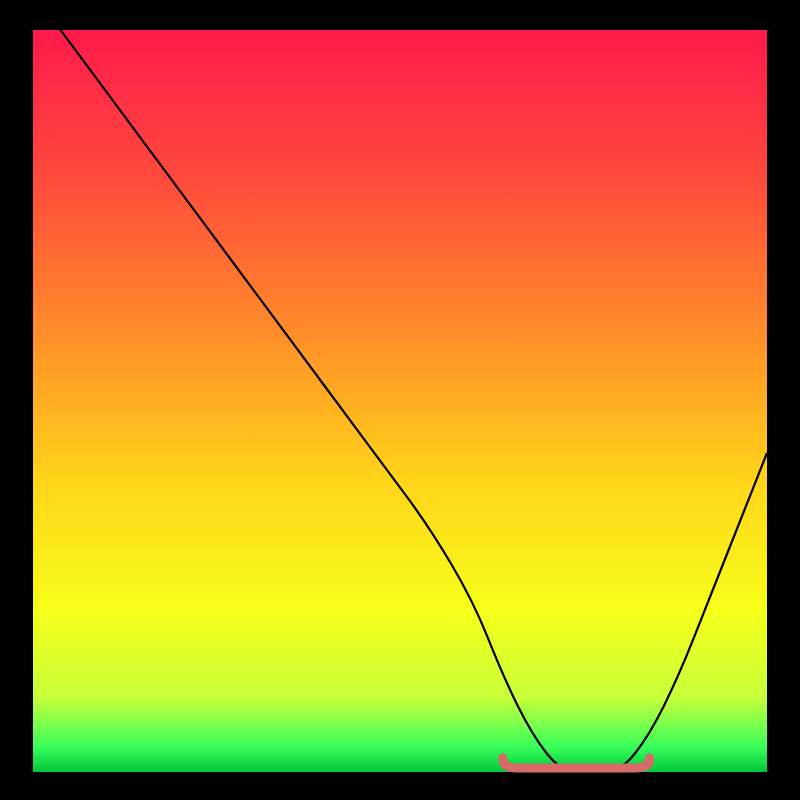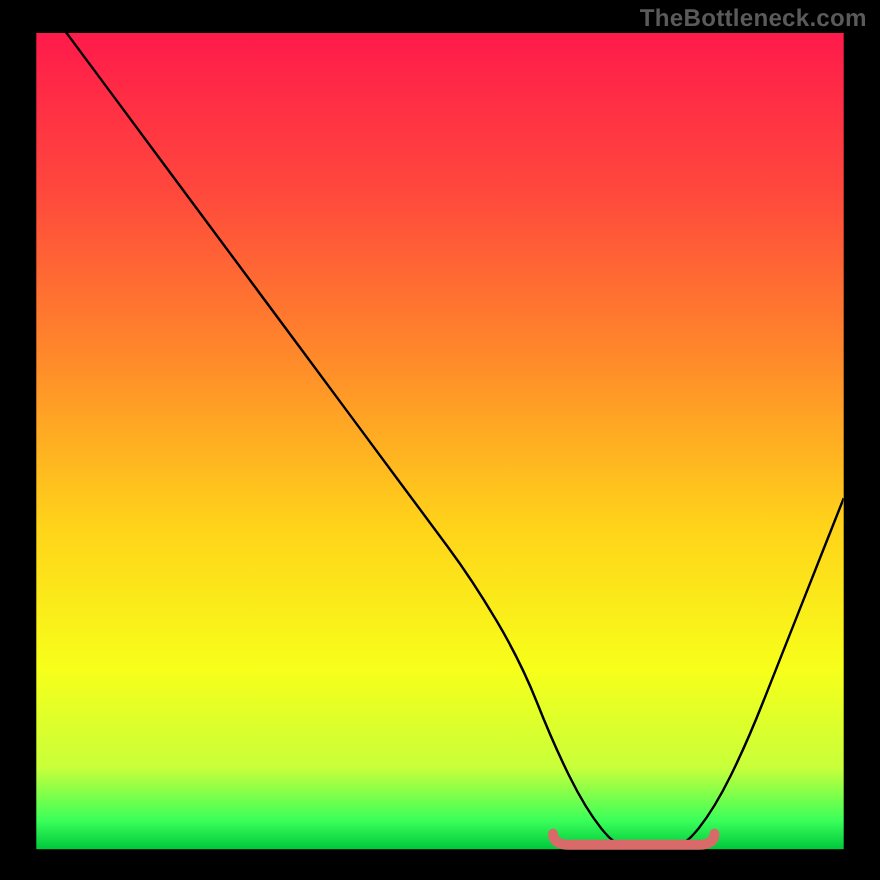--- a/index.html
+++ b/index.html
@@ -31,21 +31,20 @@
   svg {
     position: absolute;
     top: 0;
     left: 0;
   }
 </style>
 </head>
 <body>
 
 <div class="stage">
-  <div class="watermark">TheBottleneck.com</div>
 
   <svg id="chart-svg" width="800" height="800" viewBox="0 0 800 800">
     <defs>
       <linearGradient id="bgGrad" x1="0" y1="0" x2="0" y2="1">
           <stop offset="0%" stop-color="#ff1a4b"></stop>
           <stop offset="20%" stop-color="#ff4a3c"></stop>
           <stop offset="40%" stop-color="#ff8a2a"></stop>
           <stop offset="60%" stop-color="#ffd21a"></stop>
           <stop offset="78%" stop-color="#f7ff1a"></stop>
           <stop offset="90%" stop-color="#c8ff3a"></stop>

